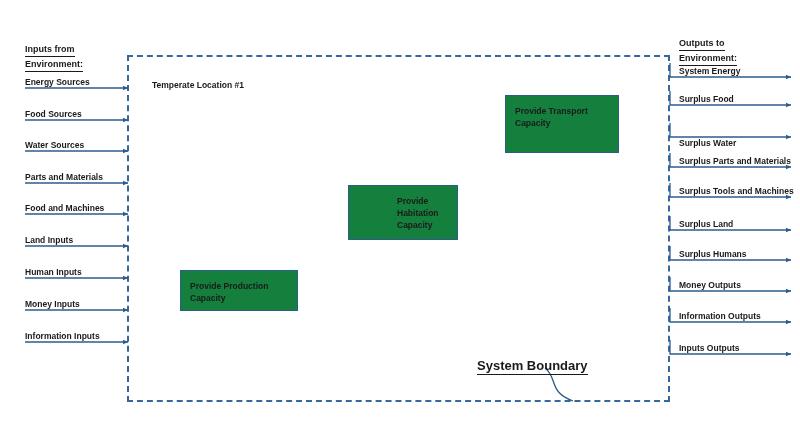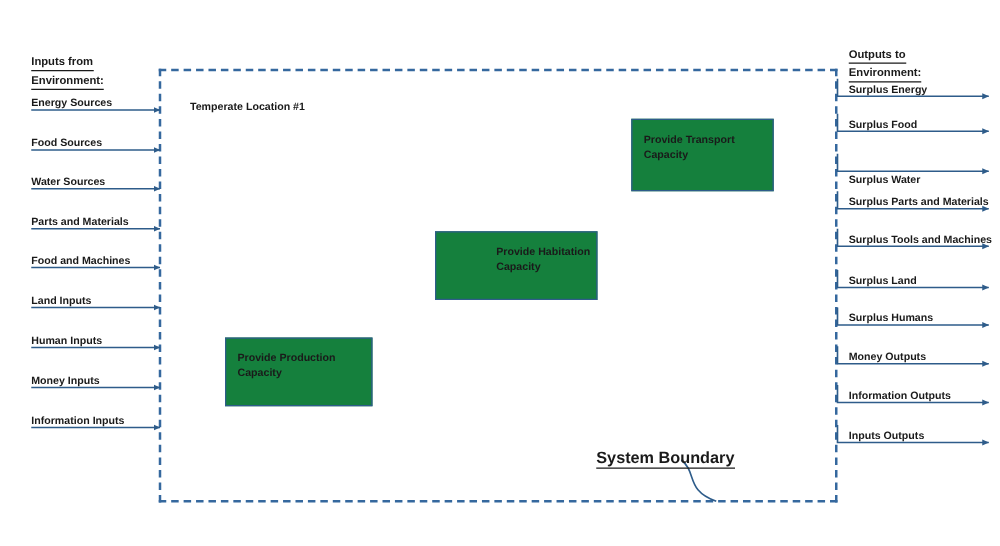--- a/index.html
+++ b/index.html
@@ -74,22 +74,22 @@
     border: 1.5px solid #2e5c8a;
     box-sizing: border-box;
     background: #15803d;
     font-size: 8.5px;
     font-weight: bold;
     color: #1a1a1a;
     line-height: 12px;
     padding: 9px 0 0 9px;
   }
   #box-transport { left: 505px; top: 95px;  width: 114px; height: 58px; }
-  #box-habitat   { left: 348px; top: 185px; width: 130px; height: 55px; padding-left: 48px; }
-  #box-product   { left: 180px; top: 270px; width: 118px; height: 55px; }
+  #box-habitat   { left: 348px; top: 185px; width: 110px; height: 55px; padding-left: 48px; }
+  #box-product   { left: 180px; top: 270px; width: 118px; height: 41px; }
 
   .io-label {
     position: absolute;
     font-size: 8.5px;
     font-weight: bold;
     color: #1a1a1a;
     white-space: nowrap;
   }
   .in-label  { left: 25px; text-align: right; }
   .out-label { left: 679px; }
@@ -190,21 +190,21 @@
   <div id="io-labels">
       <div class="io-label in-label" style="top: 77px;">Energy Sources</div>
       <div class="io-label in-label" style="top: 109px;">Food Sources</div>
       <div class="io-label in-label" style="top: 140px;">Water Sources</div>
       <div class="io-label in-label" style="top: 172px;">Parts and Materials</div>
       <div class="io-label in-label" style="top: 203px;">Food and Machines</div>
       <div class="io-label in-label" style="top: 235px;">Land Inputs</div>
       <div class="io-label in-label" style="top: 267px;">Human Inputs</div>
       <div class="io-label in-label" style="top: 299px;">Money Inputs</div>
       <div class="io-label in-label" style="top: 331px;">Information Inputs</div>
-      <div class="io-label out-label" style="top: 66px;">Surplus Energy</div>
+      <div class="io-label out-label" style="top: 66px;">System Energy</div>
       <div class="io-label out-label" style="top: 94px;">Surplus Food</div>
       <div class="io-label out-label" style="top: 122px; margin-top: 16px;">Surplus Water</div>
       <div class="io-label out-label" style="top: 156px;">Surplus Parts and Materials</div>
       <div class="io-label out-label" style="top: 186px;">Surplus Tools and Machines</div>
       <div class="io-label out-label" style="top: 219px;">Surplus Land</div>
       <div class="io-label out-label" style="top: 249px;">Surplus Humans</div>
       <div class="io-label out-label" style="top: 280px;">Money Outputs</div>
       <div class="io-label out-label" style="top: 311px;">Information Outputs</div>
       <div class="io-label out-label" style="top: 343px;">Inputs Outputs</div>
     </div>

